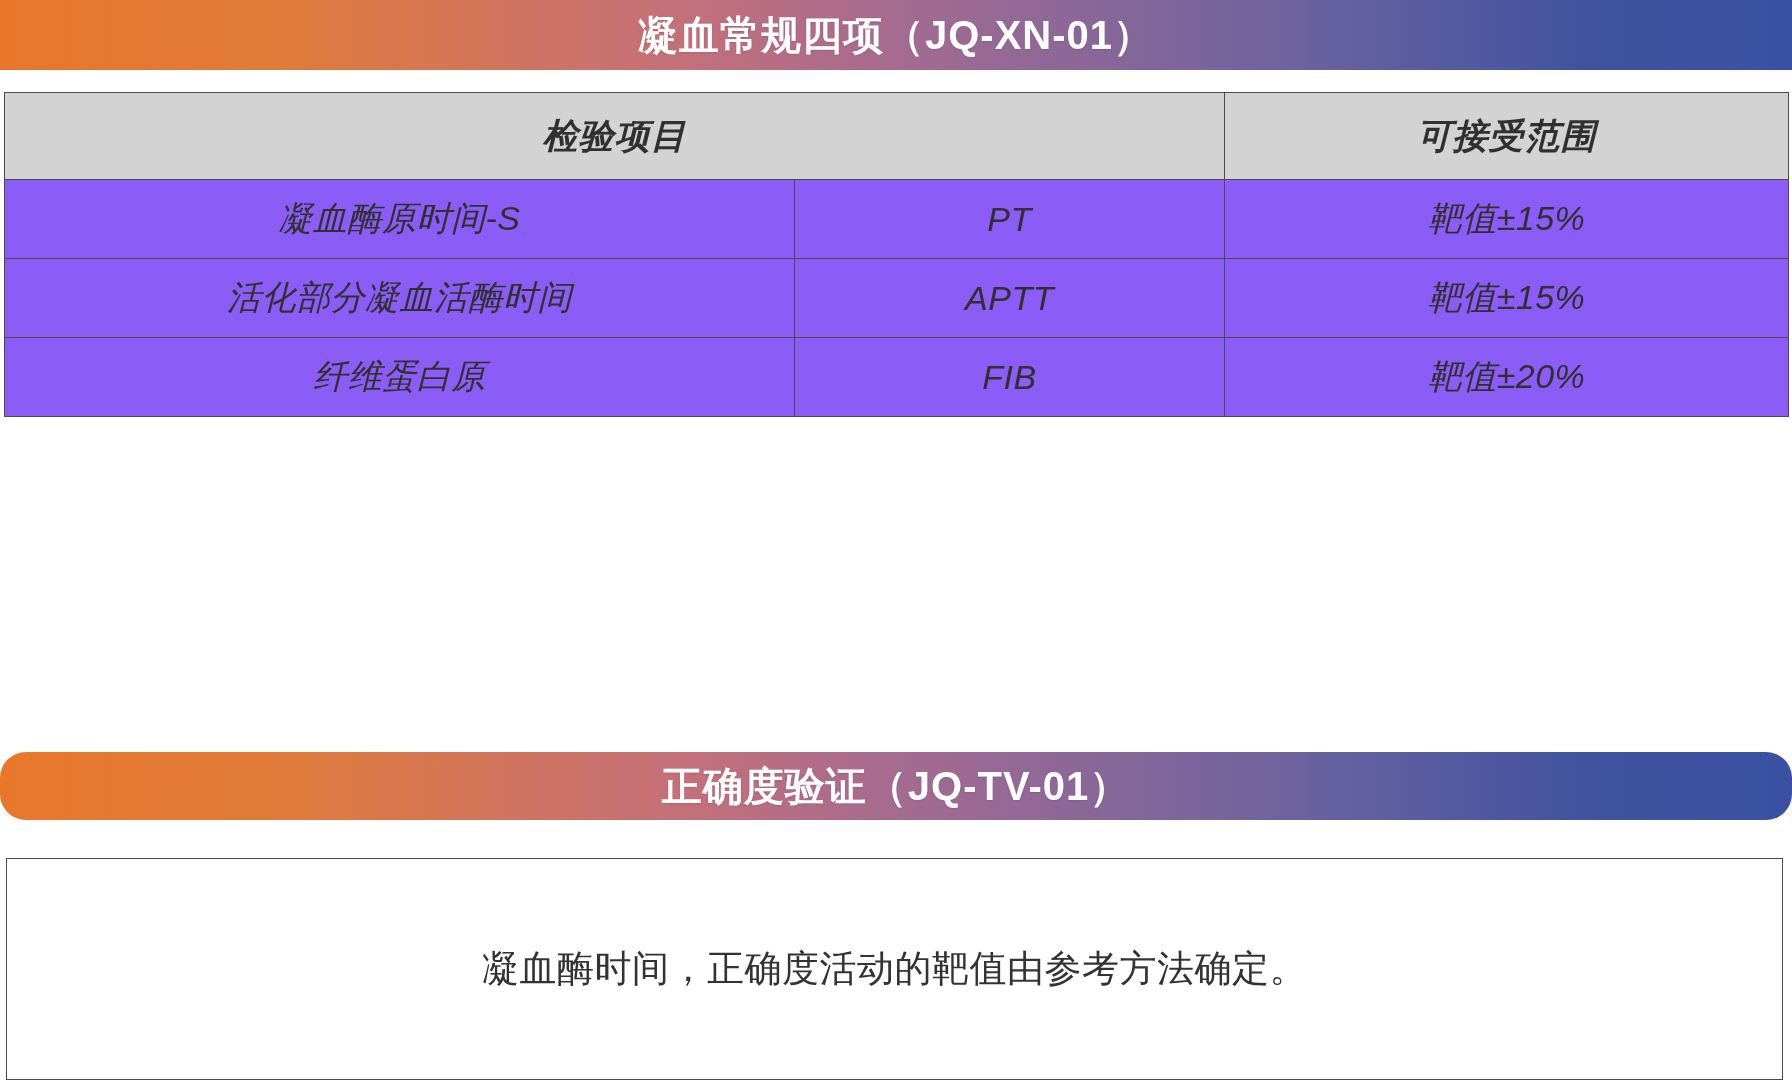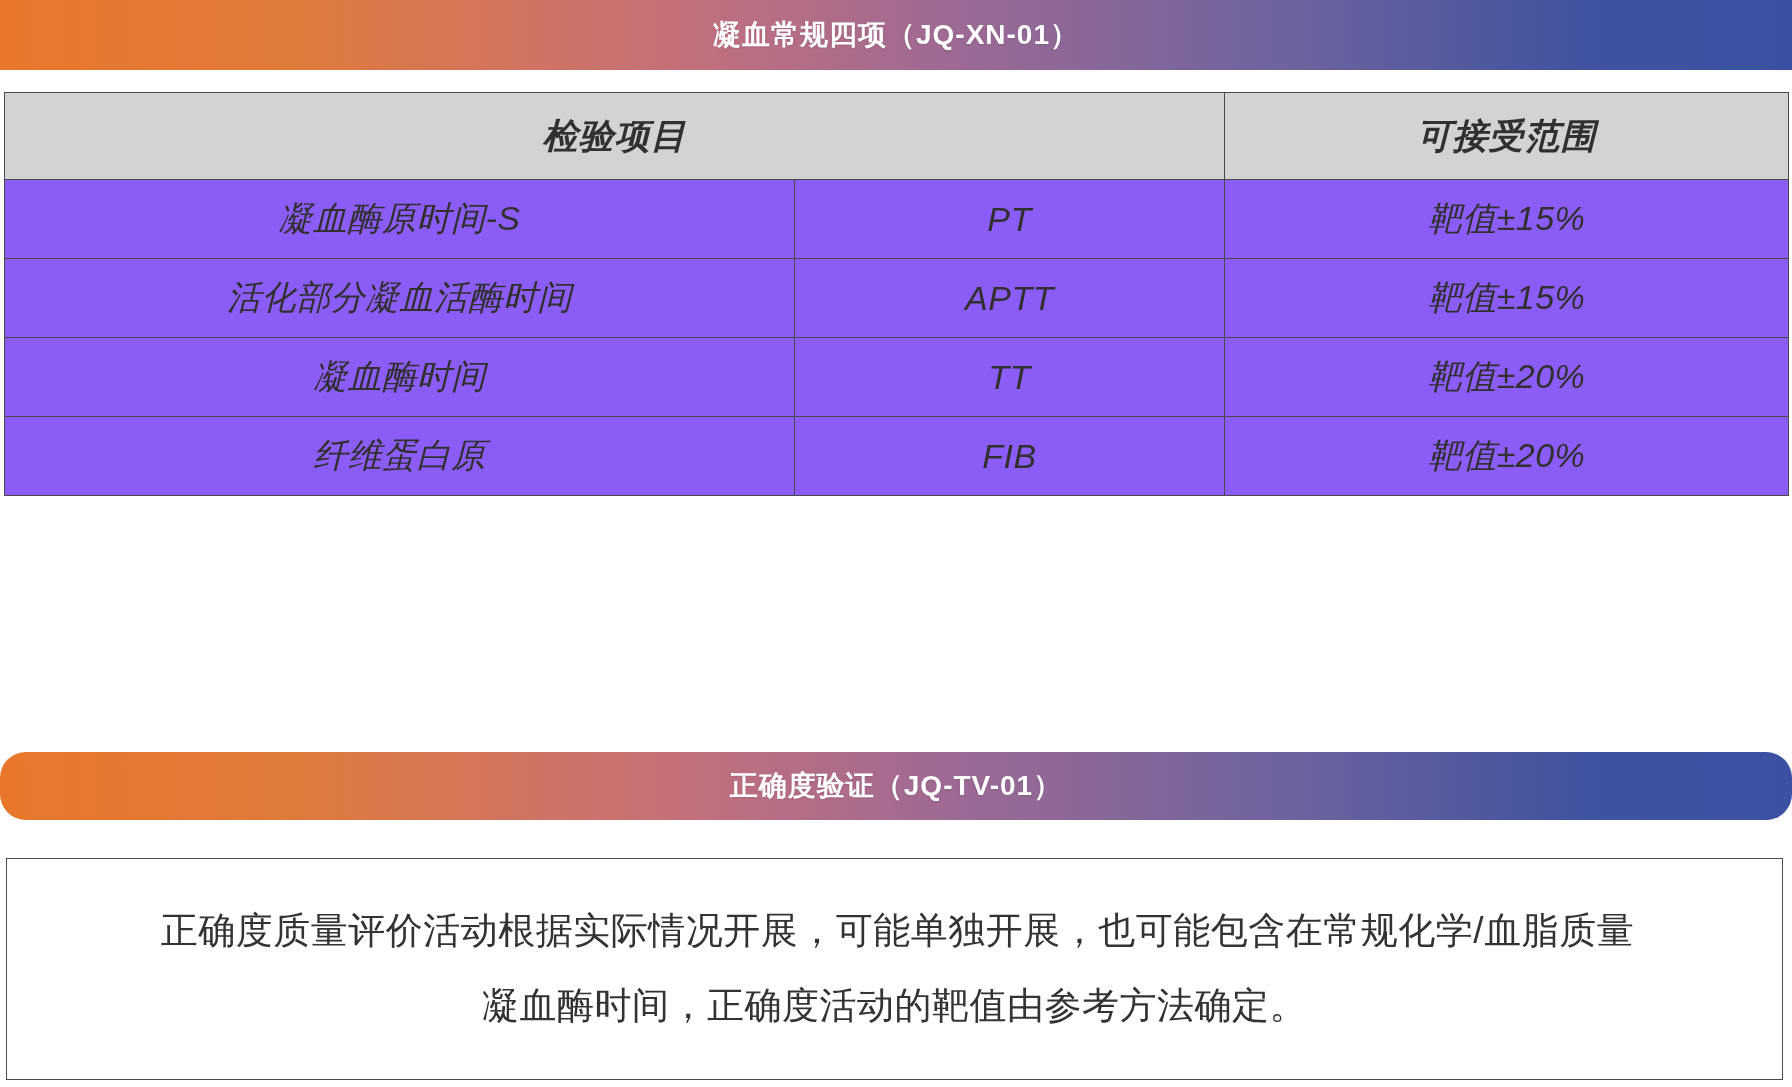--- a/index.html
+++ b/index.html
@@ -46,21 +46,21 @@
     border-top-right-radius: 28px;
     pointer-events: none;
   }
   #banner-accuracy {
     top: 752px;
     height: 68px;
     border-radius: 26px;
   }
   .banner-title {
     color: #ffffff;
-    font-size: 28px;
+    font-size: 40px;
     font-weight: bold;
     letter-spacing: 1px;
     line-height: 1;
     white-space: nowrap;
     text-shadow: 0 1px 2px rgba(0,0,0,0.10);
   }
 
   
   #items-table-wrap {
     position: absolute;
@@ -150,33 +150,27 @@
         <td>凝血酶原时间-S</td>
         <td>PT</td>
         <td>靶值±15%</td>
       </tr>
       <tr>
         <td>活化部分凝血活酶时间</td>
         <td>APTT</td>
         <td>靶值±15%</td>
       </tr>
       <tr>
-        <td>凝血酶时间</td>
-        <td>TT</td>
-        <td>靶值±20%</td>
-      </tr>
-      <tr>
         <td>纤维蛋白原</td>
         <td>FIB</td>
         <td>靶值±20%</td>
       </tr>
     </tbody>
   </table>
 </div>
 
 <div class="banner" id="banner-accuracy">
   <span class="banner-title">正确度验证（JQ-TV-01）</span>
 </div>
 
 <div id="accuracy-note-box">
-  <div class="note-line first">正确度质量评价活动根据实际情况开展，可能单独开展，也可能包含在常规化学/血脂质量</div>
   <div class="note-line second">凝血酶时间，正确度活动的靶值由参考方法确定。</div>
 </div>
 
 </body></html>

